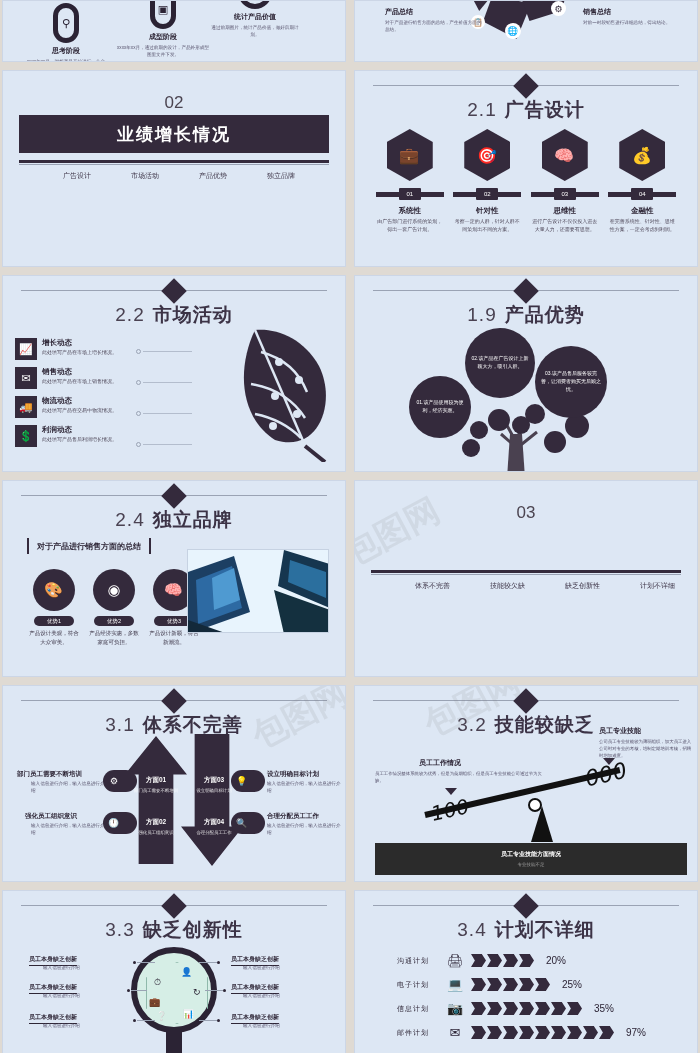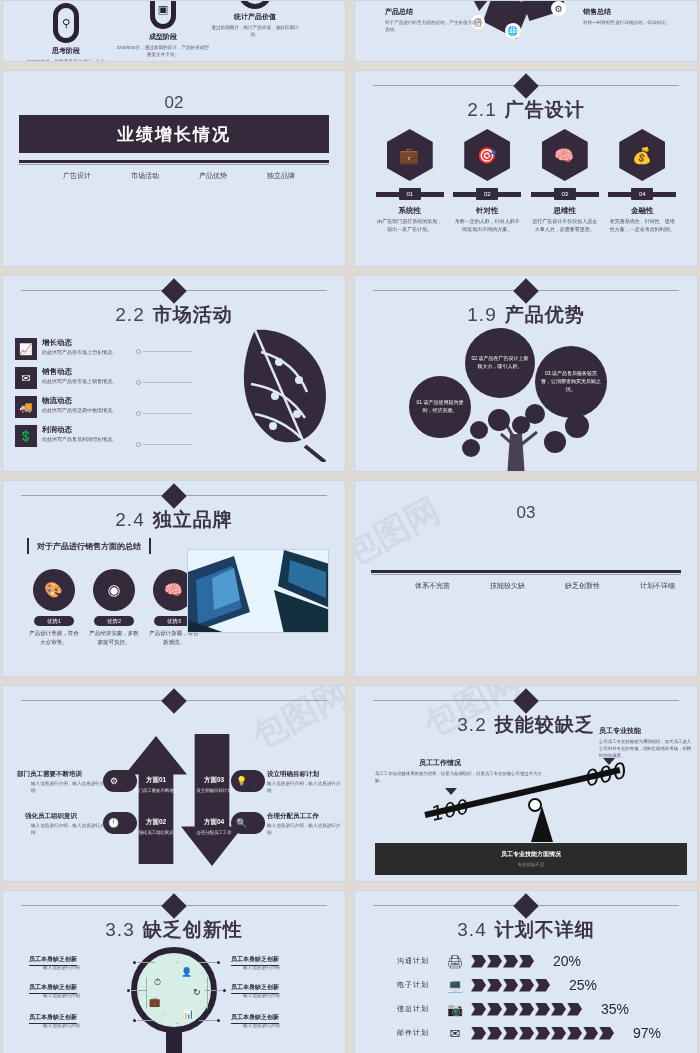--- a/index.html
+++ b/index.html
@@ -134,21 +134,21 @@
   .dot33 { position:absolute; width:3px; height:3px; border-radius:50%; background:#2e2636; }
   .ln33 { position:absolute; height:1px; background:#9aa3b4; }
 
   
   .r34 { position:absolute; left:42px; right:14px; display:flex; align-items:center; gap:7px; }
   .lb34 { width:42px; font-size:7px; color:#2e2636; letter-spacing:1px; text-align:left; }
   .ic34 { width:18px; text-align:center; font-size:13px; color:#2b2334; }
   .chevwrap { display:flex; gap:1px; }
   .chev { width:15px; height:13px; background:#342a3c;
           clip-path:polygon(0 0,72% 0,100% 50%,72% 100%,0 100%,26% 50%); }
-  .pc34 { font-size:14px; color:#2b2334; margin-left:12px;text-align:center; }
+  .pc34 { font-size:10px; color:#2b2334; margin-left:5px;text-align:center; }
 
   
   .tp { position:absolute; text-align:center; }
   .tpt { font-size:7px; font-weight:700; color:#2e2636; }
   .tpd { font-size:4.6px; color:#55506a; line-height:1.55; margin-top:2px; }
   .cap-ic { width:26px; height:40px; border:5px solid #2b2334; border-radius:13px;
             display:flex; align-items:center; justify-content:center; color:#2b2334; font-size:11px; }
   .ring { width:34px; height:34px; border-radius:50%; border:5px solid #2b2334;
           display:flex; align-items:center; justify-content:center; color:#2b2334; font-size:11px; }
 
@@ -400,20 +400,23 @@
       <span>技能较欠缺</span>
       <span>缺乏创新性</span>
       <span>计划不详细</span>
     </div>
     <div class="wm" style="left:-14px;top:28px;transform:rotate(-28deg)">包图网</div>
   </div>
 
   <div class="slide h200">
     <div class="hdr"></div>
     <div class="dia"></div>
+    <div class="title">
+      <span class="num">3.1</span><span class="tx">体系不完善</span>
+    </div>
     <div class="ar-up"></div>
     <div class="ar-dn"></div>
     <div class="ftx" style="left:124px;top:82px;width:58px">
       <b>方面01</b>
       <span>部门员工需要不断培训</span></div>
     <div class="ftx" style="left:124px;top:124px;width:58px">
       <b>方面02</b>
       <span>强化员工组织意识</span></div>
     <div class="ftx" style="left:182px;top:82px;width:58px">
       <b>方面03</b>

